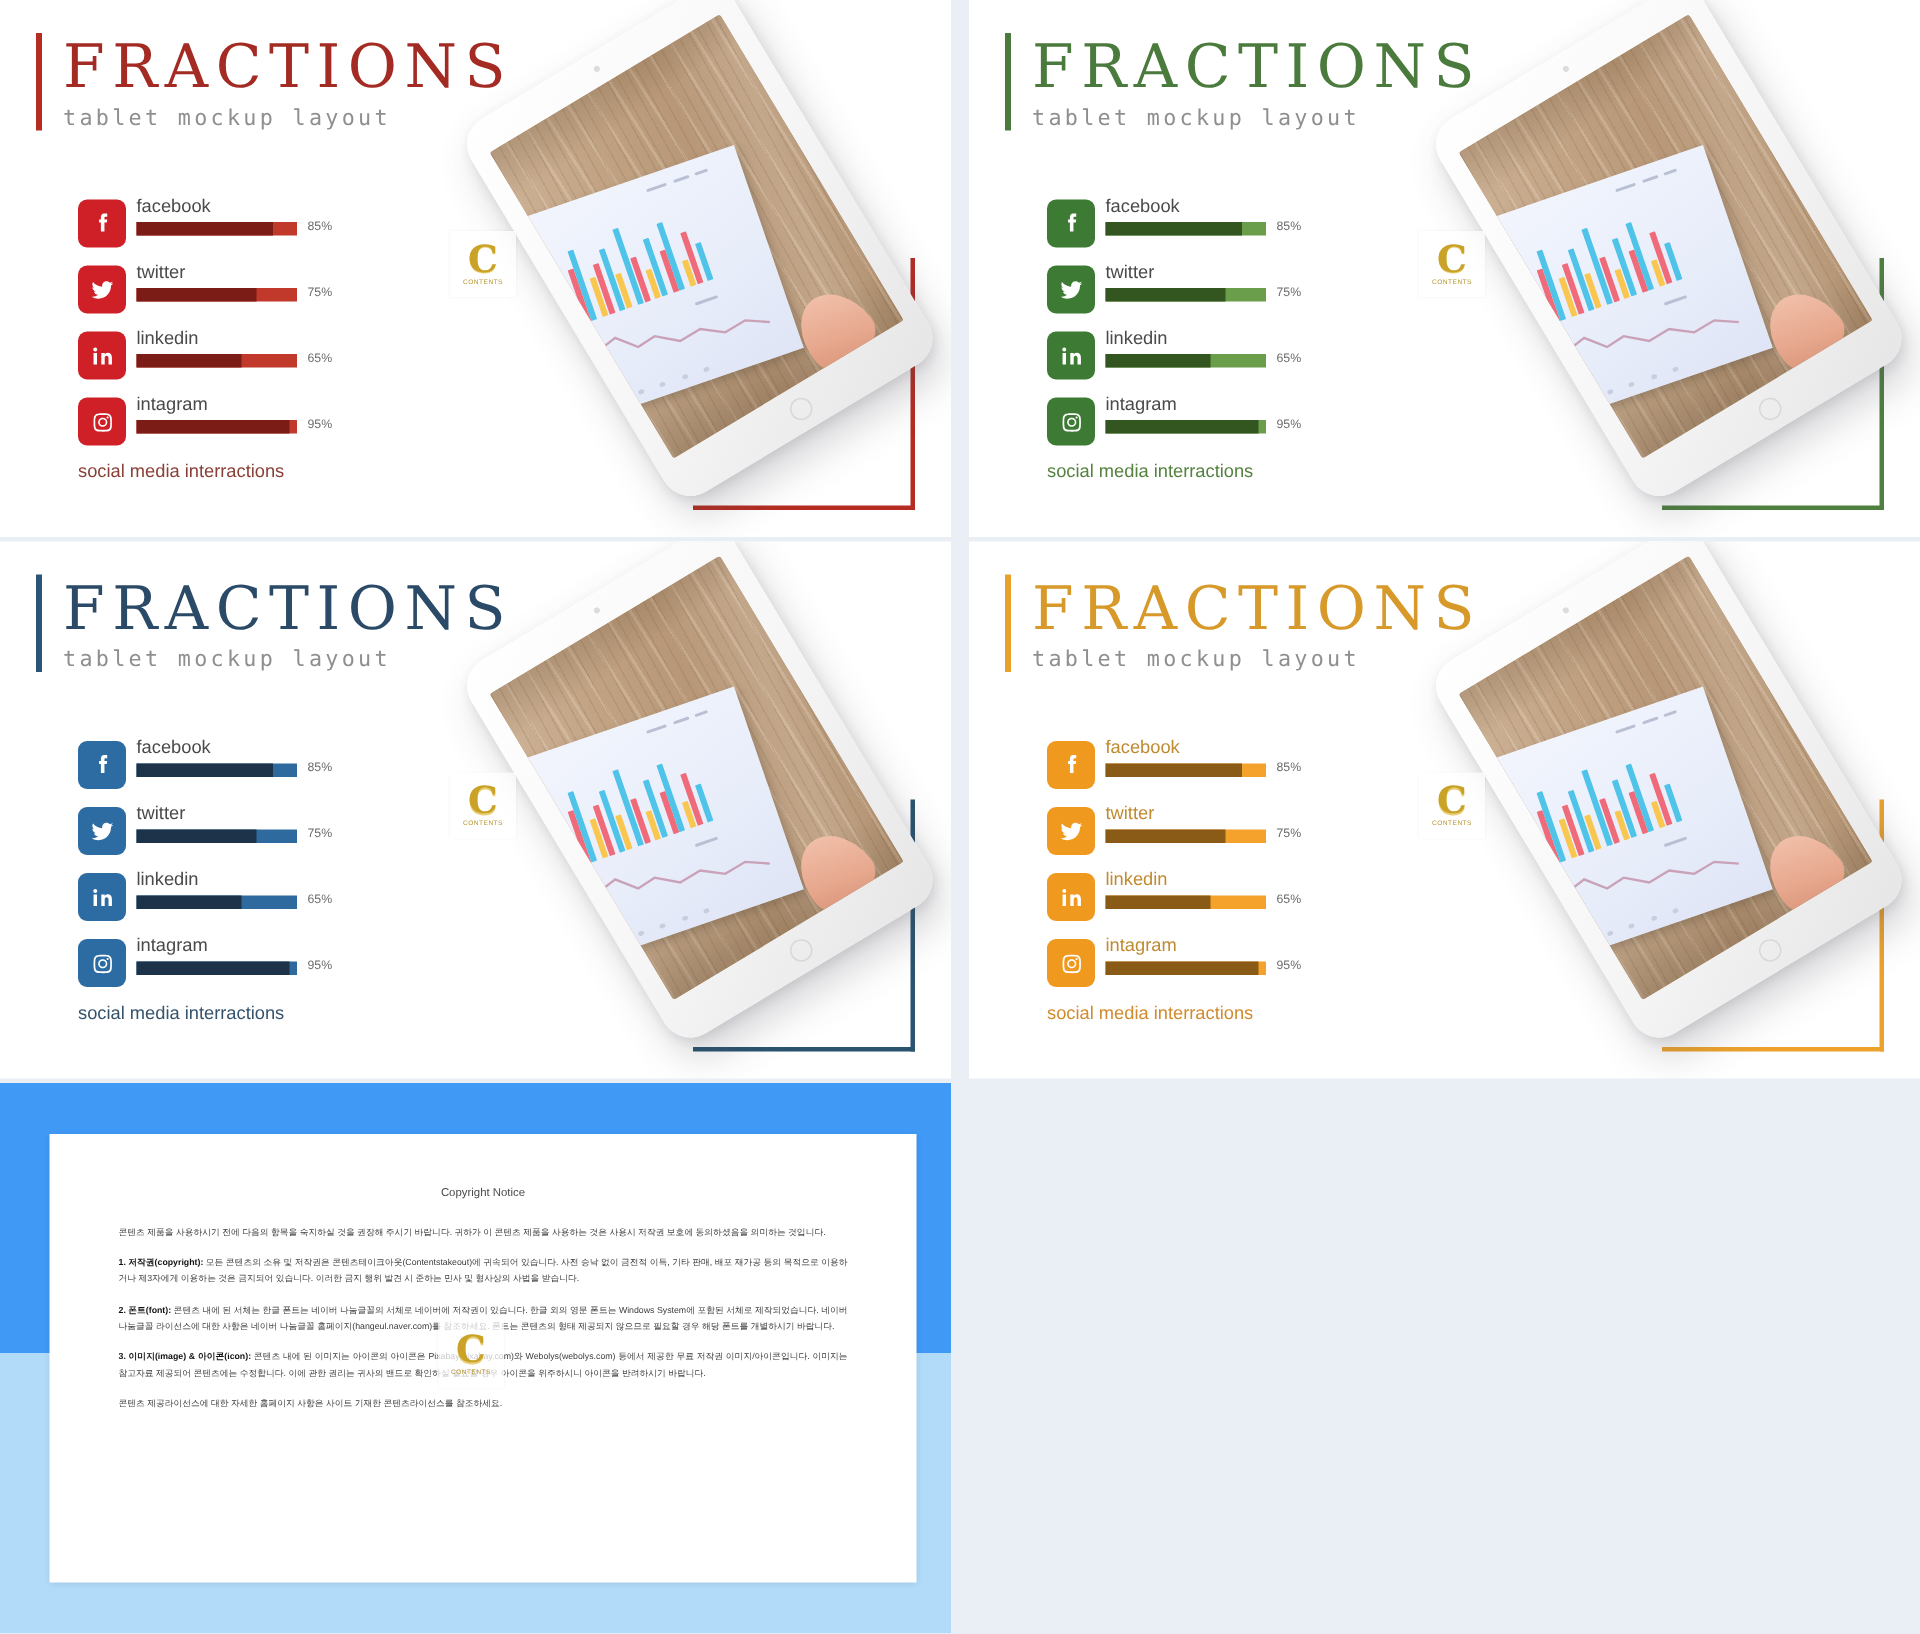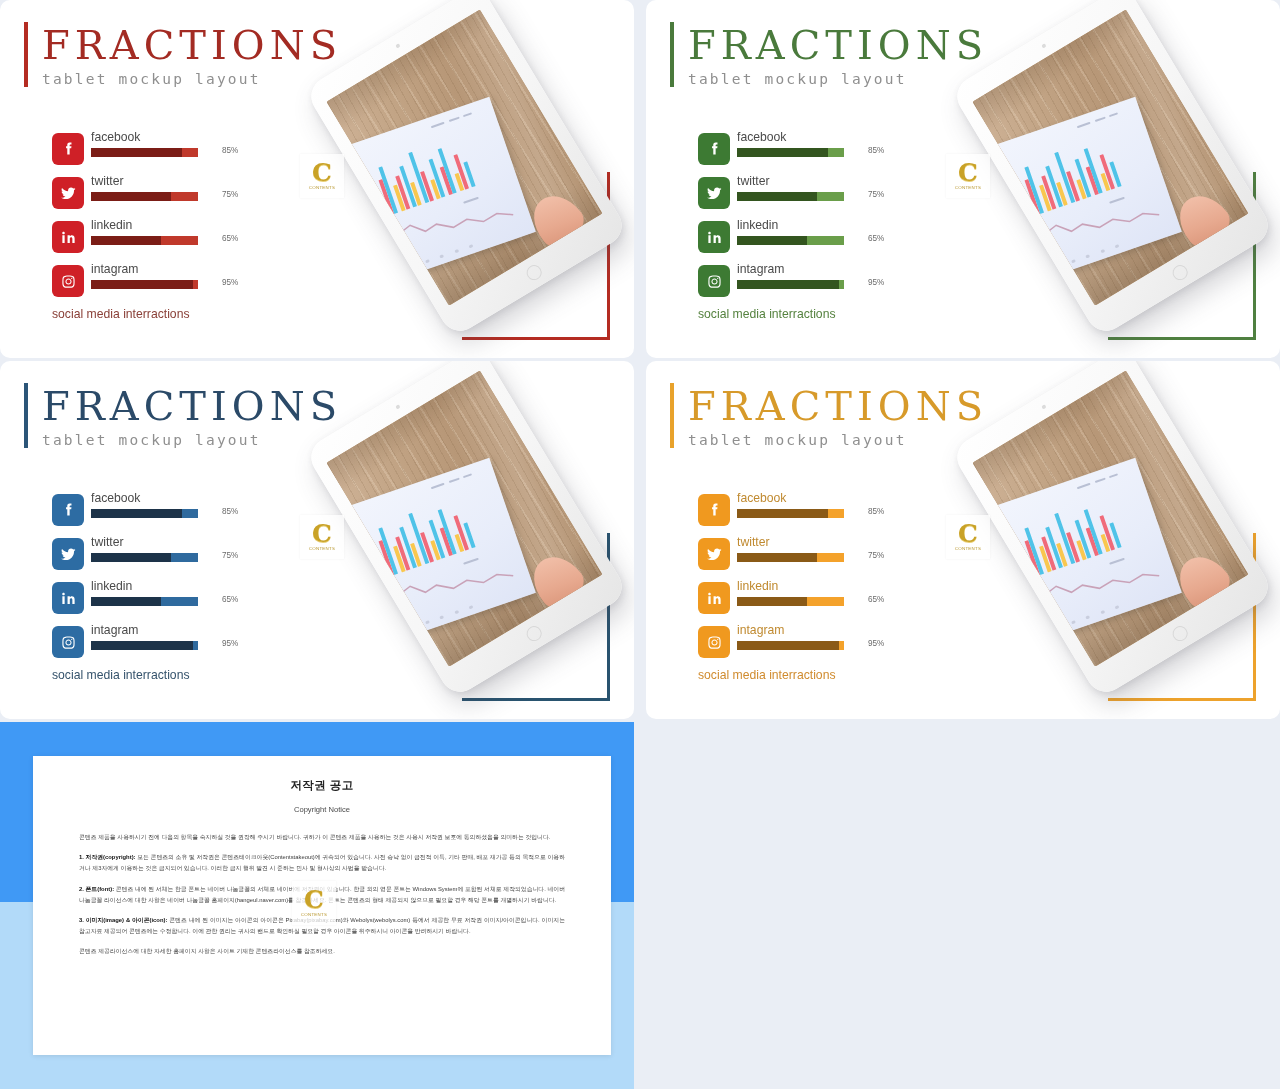--- a/index.html
+++ b/index.html
@@ -14,21 +14,20 @@
     position: relative;
     width: 1280px; height: 1089px;
     background: #eaeef5;
   }
 
   
   .slide {
     position: absolute;
     background: #ffffff;
     overflow: hidden;
-    border-radius: 10px;
   }
   .slide-tl { left: 0;   top: 0;   width: 634px; height: 358px; }
   .slide-tr { left: 646; top: 0;   width: 634px; height: 358px; }
   .slide-bl { left: 0;   top: 361px; width: 634px; height: 358px; }
   .slide-br { left: 646px; top: 361px; width: 634px; height: 358px; }
   .slide-tr { left: 646px; }
 
   
   .title-wrap {
     position: absolute;
@@ -88,21 +87,21 @@
   }
   .stat-bar {
     position: absolute;
     left: 39px; top: 18px;
     width: 107px; height: 9px;
   }
   .stat-bar .track { position:absolute; inset:0; }
   .stat-bar .fill  { position:absolute; left:0; top:0; bottom:0; }
   .stat-pct {
     position: absolute;
-    left: 170px; top: 16px;
+    left: 153px; top: 16px;
     font-size: 8.2px;
     color: #6b6b6b;
     letter-spacing: 0;
     white-space: nowrap;
   }
   .stats-caption {
     position: absolute;
     left: 52px; top: 307px;
     font-size: 12.2px;
     white-space: nowrap;
@@ -721,21 +720,20 @@
         <div class="wm-c">C</div>
         <div class="wm-t">CONTENTS</div>
       </div>
     </div>
   </section>
 
   <section class="slide-doc">
     <div class="doc-bg-top"></div>
     <div class="doc-bg-bot"></div>
     <div class="doc-sheet">
-      <div class="doc-title">저작권 공고</div>
       <div class="doc-subtitle">Copyright Notice</div>
       <div class="doc-body">
           <p class="doc-p">콘텐츠 제품을 사용하시기 전에 다음의 항목을 숙지하실 것을 권장해 주시기 바랍니다. 귀하가 이 콘텐츠 제품을 사용하는 것은 사용시 저작권 보호에 동의하셨음을 의미하는 것입니다.</p>
           <p class="doc-p"><b>1. 저작권(copyright):</b> 모든 콘텐츠의 소유 및 저작권은 콘텐츠테이크아웃(Contentstakeout)에 귀속되어 있습니다. 사전 승낙 없이 금전적 이득, 기타 판매, 배포 재가공 등의 목적으로 이용하거나 제3자에게 이용하는 것은 금지되어 있습니다. 이러한 금지 행위 발견 시 준하는 민사 및 형사상의 사법을 받습니다.</p>
           <p class="doc-p"><b>2. 폰트(font):</b> 콘텐츠 내에 된 서체는 한글 폰트는 네이버 나눔글꼴의 서체로 네이버에 저작권이 있습니다. 한글 외의 영문 폰트는 Windows System에 포함된 서체로 제작되었습니다. 네이버 나눔글꼴 라이선스에 대한 사항은 네이버 나눔글꼴 홈페이지(hangeul.naver.com)를 참조하세요. 폰트는 콘텐츠의 형태 제공되지 않으므로 필요할 경우 해당 폰트를 개별하시기 바랍니다.</p>
           <p class="doc-p"><b>3. 이미지(image) &amp; 아이콘(icon):</b> 콘텐츠 내에 된 이미지는 아이콘의 아이콘은 Pixabay(pixabay.com)와 Webolys(webolys.com) 등에서 제공한 무료 저작권 이미지/아이콘입니다. 이미지는 참고자료 제공되어 콘텐츠에는 수정합니다. 이에 관한 권리는 귀사의 밴드로 확인하실 필요할 경우 아이콘을 위주하시니 아이콘을 반려하시기 바랍니다.</p>
           <p class="doc-p">콘텐츠 제공라이선스에 대한 자세한 홈페이지 사항은 사이트 기재한 콘텐츠라이선스를 참조하세요.</p>
         </div>
     </div>
     <div class="watermark doc-watermark">

